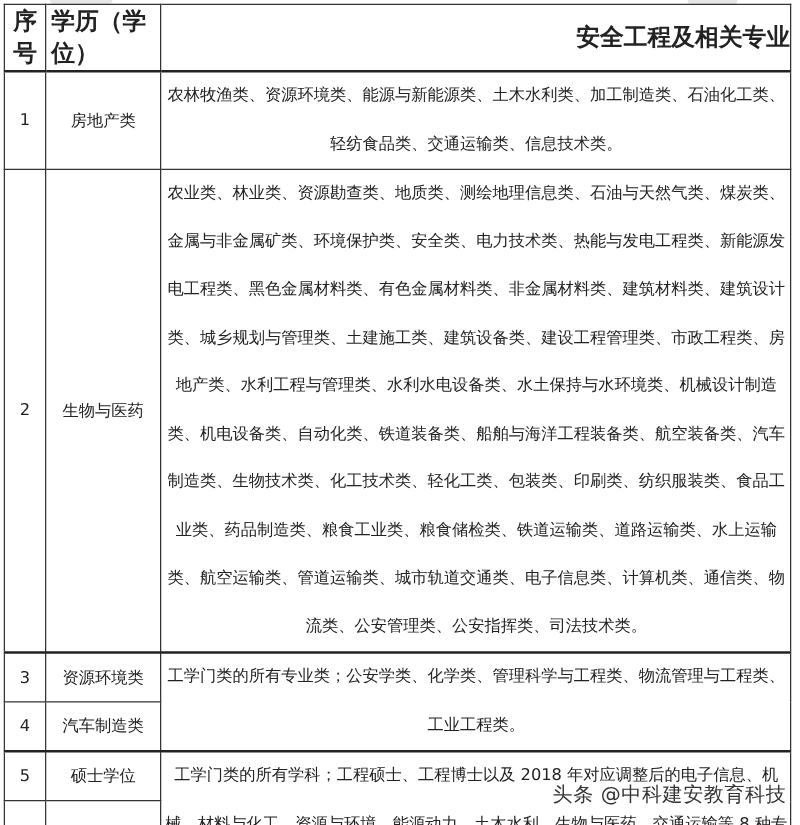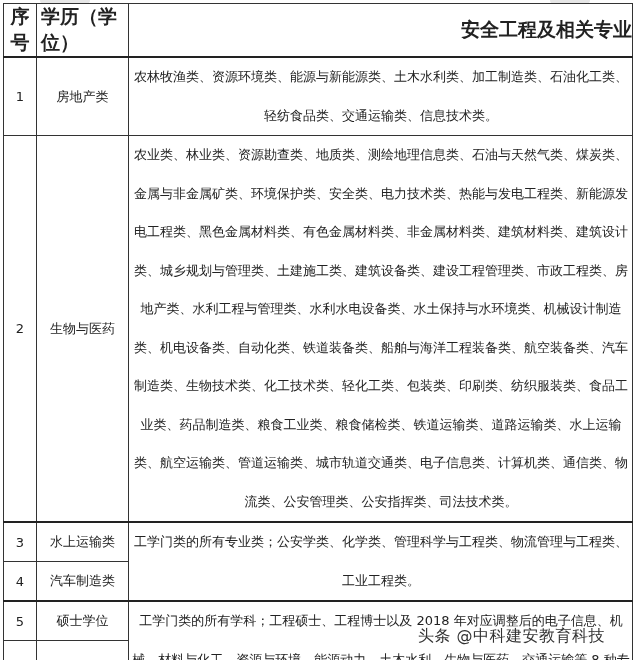--- a/index.html
+++ b/index.html
@@ -25,21 +25,21 @@
       letter-spacing: 0px; font-size: 13px; word-break: break-all;
     }
     .header-row th { border-bottom: 2px solid #222; }
     .r1 { height: 76px; }
     .r2 { height: 339px; }
     .r3 { height: 38px; }
     .r4 { height: 38px; }
     .r5 { height: 38px; }
     .r6 { height: 74px; }
     .watermark {
-      position: absolute; left: 418px; top: 626px; font-size: 16px; color: #333;
+      position: absolute; left: 442px; top: 626px; font-size: 16px; color: #333;
       letter-spacing: 0.5px;
     }
     .top-mark {
       position: absolute; top: -4px; height: 8px; background: #e6e6e6; border-radius: 4px;
     }
   </style>
 </head>
 <body>
 
 <div class="top-mark" style="left:40px;width:50px;"></div>
@@ -66,21 +66,21 @@
   </tr>
   <tr class="r2">
     <td class="c1">2</td>
     <td class="c2">生物与医药</td>
     <td class="c3">
           <div class="content">农业类、林业类、资源勘查类、地质类、测绘地理信息类、石油与天然气类、煤炭类、金属与非金属矿类、环境保护类、安全类、电力技术类、热能与发电工程类、新能源发电工程类、黑色金属材料类、有色金属材料类、非金属材料类、建筑材料类、建筑设计类、城乡规划与管理类、土建施工类、建筑设备类、建设工程管理类、市政工程类、房地产类、水利工程与管理类、水利水电设备类、水土保持与水环境类、机械设计制造类、机电设备类、自动化类、铁道装备类、船舶与海洋工程装备类、航空装备类、汽车制造类、生物技术类、化工技术类、轻化工类、包装类、印刷类、纺织服装类、食品工业类、药品制造类、粮食工业类、粮食储检类、铁道运输类、道路运输类、水上运输类、航空运输类、管道运输类、城市轨道交通类、电子信息类、计算机类、通信类、物流类、公安管理类、公安指挥类、司法技术类。</div>
         </td>
   </tr>
   <tr class="r3" style="border-top:2px solid #222">
     <td class="c1">3</td>
-    <td class="c2">水上运输类</td>
+    <td class="c2">资源环境类</td>
     <td class="c3" rowspan="2">
           <div class="content">工学门类的所有专业类；公安学类、化学类、管理科学与工程类、物流管理与工程类、工业工程类。</div>
         </td>
   </tr>
   <tr class="r4">
     <td class="c1">4</td>
     <td class="c2">汽车制造类</td>
   </tr>
   <tr class="r5" style="border-top:2px solid #222">
     <td class="c1">5</td>

